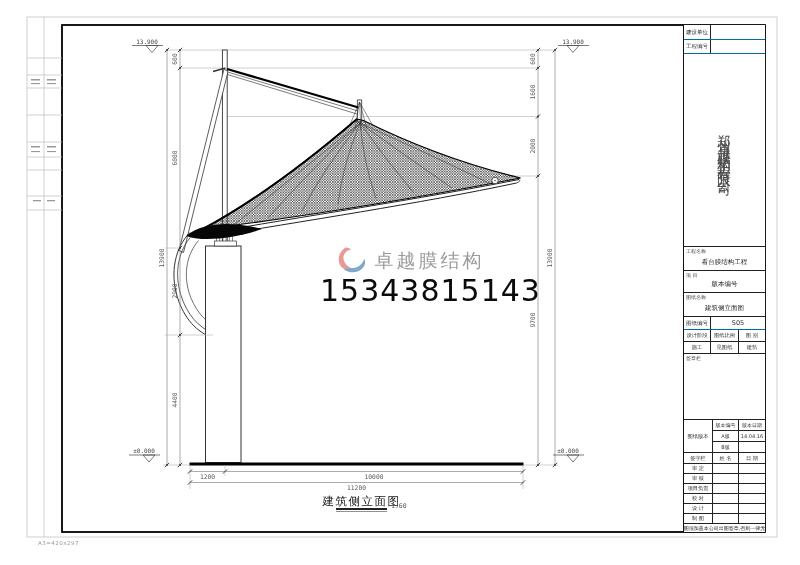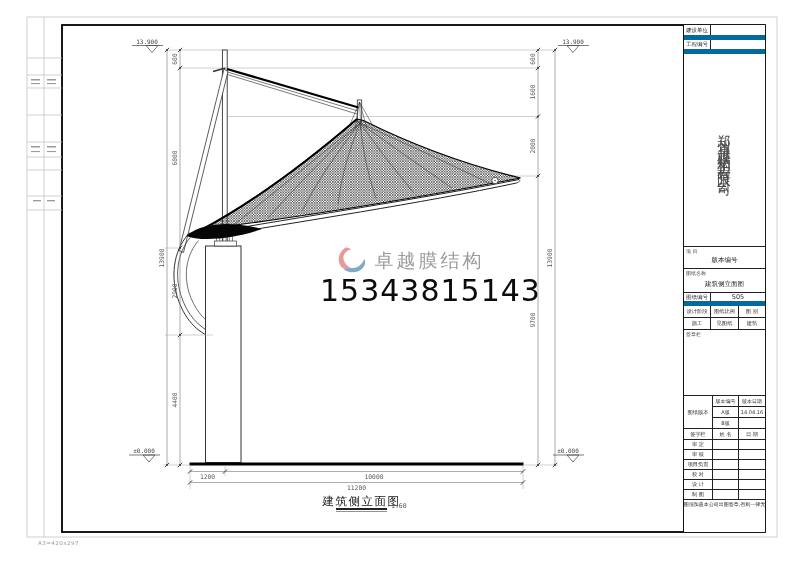--- a/index.html
+++ b/index.html
@@ -13,21 +13,21 @@
   .ttl{font:11.5px "DejaVu Sans",sans-serif;fill:#1a1a1a;letter-spacing:1.5px;}
   .scl{font:6.5px "DejaVu Sans Mono",monospace;fill:#555;}
   .tick{stroke:#333;stroke-width:0.9;}
   .dimline{stroke:#888;stroke-width:0.7;fill:none;}
   .extline{stroke:#aaa;stroke-width:0.55;fill:none;}
 
   
   .tb{position:absolute;left:683px;top:25px;width:82px;height:507px;box-sizing:border-box;
       border-left:1px solid #111;background:#fff;font-family:"DejaVu Sans",sans-serif;color:#222;}
   .tb *{box-sizing:border-box;}
-  .tbrow{display:flex;border-bottom:5px solid #0369a1;}
+  .tbrow{display:flex;border-bottom:1px solid #0369a1;}
   .lab{width:27px;border-right:1px solid #222;font-size:5.5px;display:flex;align-items:center;justify-content:center;color:#333;white-space:nowrap;}
   .fill{flex:1;}
   .company{height:193px;border-bottom:1px solid #222;display:flex;align-items:center;justify-content:center;}
   .company span{writing-mode:vertical-rl;font-size:13.5px;letter-spacing:4px;color:#4a4a4a;}
   .sect{position:relative;border-bottom:1px solid #222;}
   .slab{position:absolute;left:2px;top:1px;font-size:5px;color:#444;}
   .sval{position:absolute;left:0;right:0;bottom:3px;text-align:center;font-size:6.5px;color:#222;white-space:nowrap;}
   .cell3{display:flex;border-bottom:1px solid #222;}
   .c3{width:27px;border-right:1px solid #222;font-size:5.3px;display:flex;align-items:center;justify-content:center;white-space:nowrap;color:#333;}
   .c3m{width:28px;}
@@ -292,20 +292,24 @@
     <div class="lab">建设单位</div>
     <div class="fill"></div>
   </div>
   <div class="tbrow" style="height:14px;">
     <div class="lab">工程编号</div>
     <div class="fill"></div>
   </div>
   <div class="company">
     <span>郑州卓越膜结构工程有限公司</span>
   </div>
+  <div class="sect" style="height:24px;">
+    <div class="slab">工程名称</div>
+    <div class="sval">看台膜结构工程</div>
+  </div>
   <div class="sect" style="height:22px;">
     <div class="slab">项 目</div>
     <div class="sval">版本编号</div>
   </div>
   <div class="sect" style="height:24px;">
     <div class="slab">图纸名称</div>
     <div class="sval">建筑侧立面图</div>
   </div>
   <div class="tbrow" style="height:13px;">
     <div class="lab">图纸编号</div>

